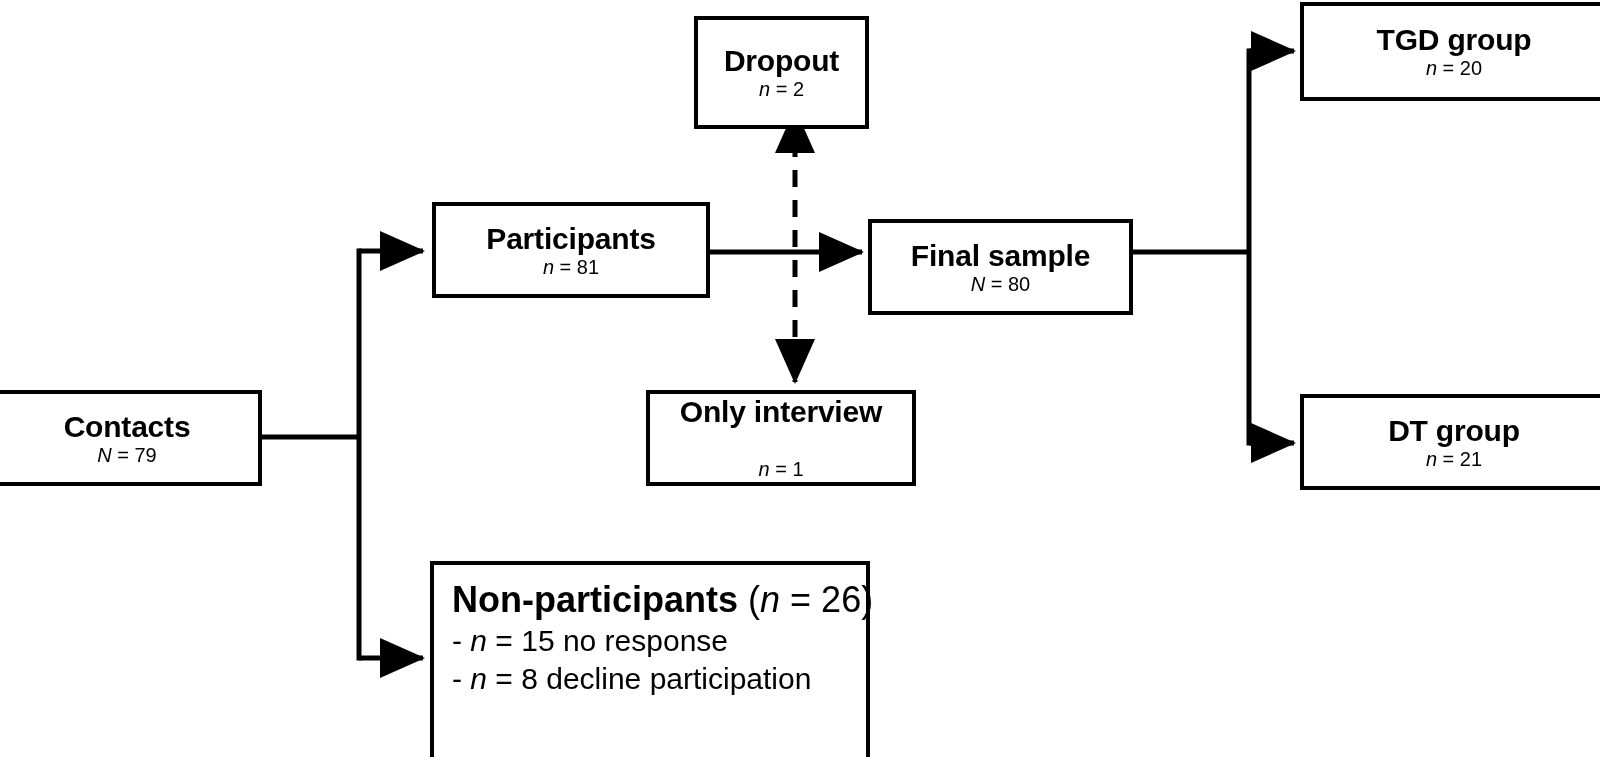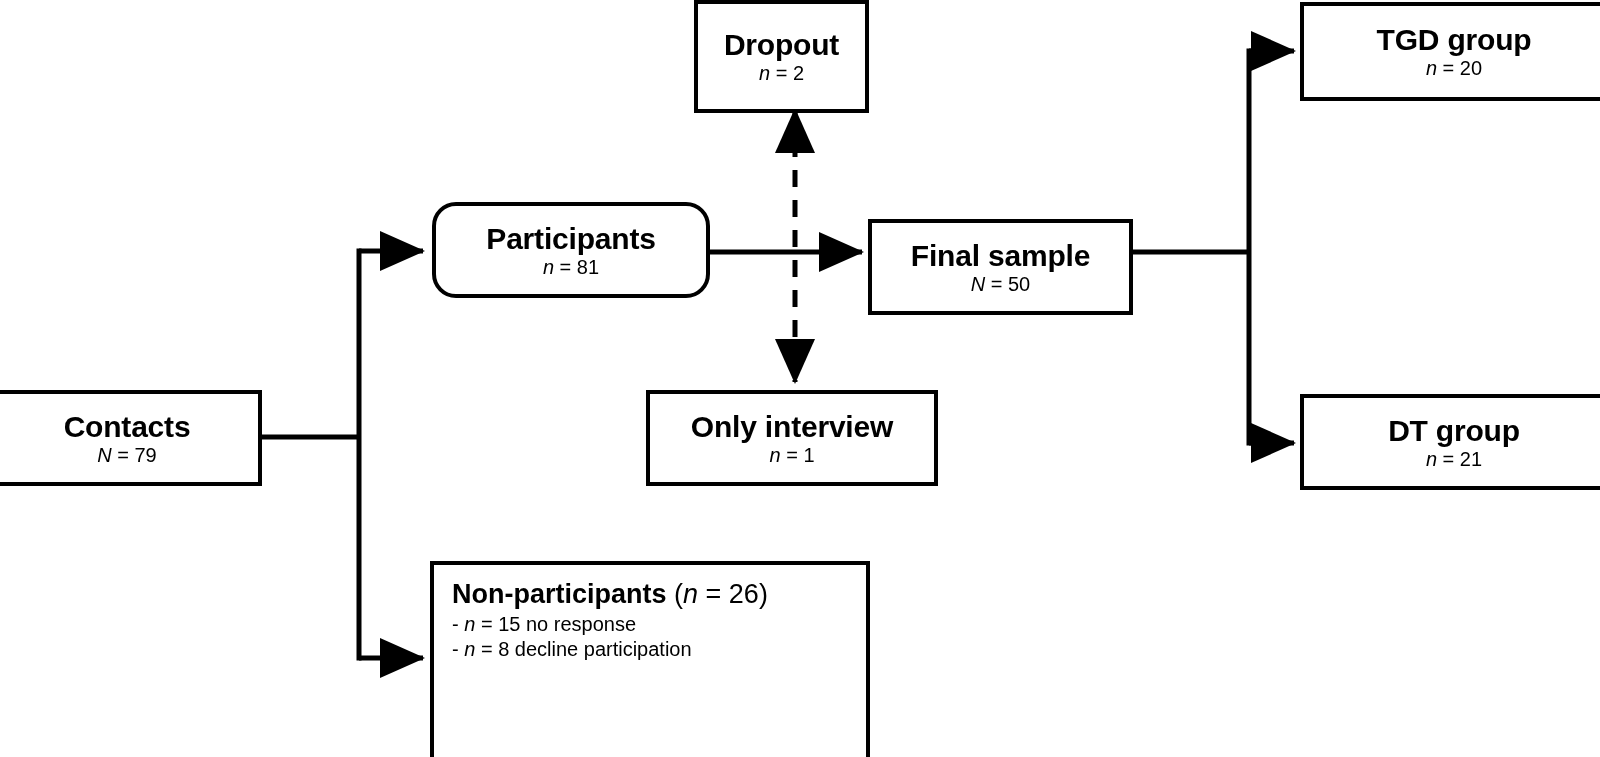--- a/index.html
+++ b/index.html
@@ -52,32 +52,32 @@
     font-style: italic;
   }
   
   #node-nonparticipants {
     align-items: flex-start;
     justify-content: flex-start;
     text-align: left;
     padding: 14px 0 0 18px;
   }
   #node-nonparticipants .np-head {
-    font-size: 27px;
+    font-size: 36px;
     white-space: nowrap;
     margin-bottom: 2px;
   }
   #node-nonparticipants .np-head .np-strong {
     font-weight: bold;
   }
   #node-nonparticipants .np-head .sym {
     font-style: italic;
   }
   #node-nonparticipants .np-line {
-    font-size: 20px;
+    font-size: 30px;
     white-space: nowrap;
     margin-bottom: 2px;
   }
   #node-nonparticipants .np-line .sym {
     font-style: italic;
   }
   
   #node-contacts {
     border-left: none;
   }
@@ -134,38 +134,38 @@
     <g>
       <path d="M1249,443 L1294,443" fill="none" stroke="#000000" stroke-width="5" marker-end="url(#arrowhead)"></path>
     </g>
   </svg>
 
   <div class="node" id="node-contacts" style="left:-4px; top:390px; width:266px; height:96px;">
     <div class="title">Contacts</div>
     <div class="count"><span class="sym">N</span>&nbsp;<span>=</span>&nbsp;<span>79</span></div>
   </div>
 
-  <div class="node" id="node-participants" style="left:432px; top:202px; width:278px; height:96px;border-radius:24px;">
+  <div class="node" id="node-participants" style="left:432px; top:202px; width:278px; height:96px;">
     <div class="title">Participants</div>
     <div class="count"><span class="sym">n</span>&nbsp;<span>=</span>&nbsp;<span>81</span></div>
   </div>
 
-  <div class="node" id="node-dropout" style="left:694px; top:0; width:175px; height:113px;text-align:center;">
+  <div class="node" id="node-dropout" style="left:694px; top:16px; width:175px; height:113px;text-align:center;">
     <div class="title">Dropout</div>
     <div class="count"><span class="sym">n</span>&nbsp;<span>=</span>&nbsp;<span>2</span></div>
   </div>
 
-  <div class="node" id="node-only-interview" style="left:646px; top:390px; width:292px; height:96px;">
+  <div class="node" id="node-only-interview" style="left:646px; top:390px; width:270px; height:96px;justify-content:space-between;">
     <div class="title">Only interview</div>
     <div class="count"><span class="sym">n</span>&nbsp;<span>=</span>&nbsp;<span>1</span></div>
   </div>
 
   <div class="node" id="node-final-sample" style="left:868px; top:219px; width:265px; height:96px;">
     <div class="title">Final sample</div>
-    <div class="count"><span class="sym">N</span>&nbsp;<span>=</span>&nbsp;<span>50</span></div>
+    <div class="count"><span class="sym">N</span>&nbsp;<span>=</span>&nbsp;<span>80</span></div>
   </div>
 
   <div class="node" id="node-tgd" style="left:1300px; top:2px; width:304px; height:99px;">
     <div class="title">TGD group</div>
     <div class="count"><span class="sym">n</span>&nbsp;<span>=</span>&nbsp;<span>20</span></div>
   </div>
 
   <div class="node" id="node-dt" style="left:1300px; top:394px; width:304px; height:96px;">
     <div class="title">DT group</div>
     <div class="count"><span class="sym">n</span>&nbsp;<span>=</span>&nbsp;<span>21</span></div>

